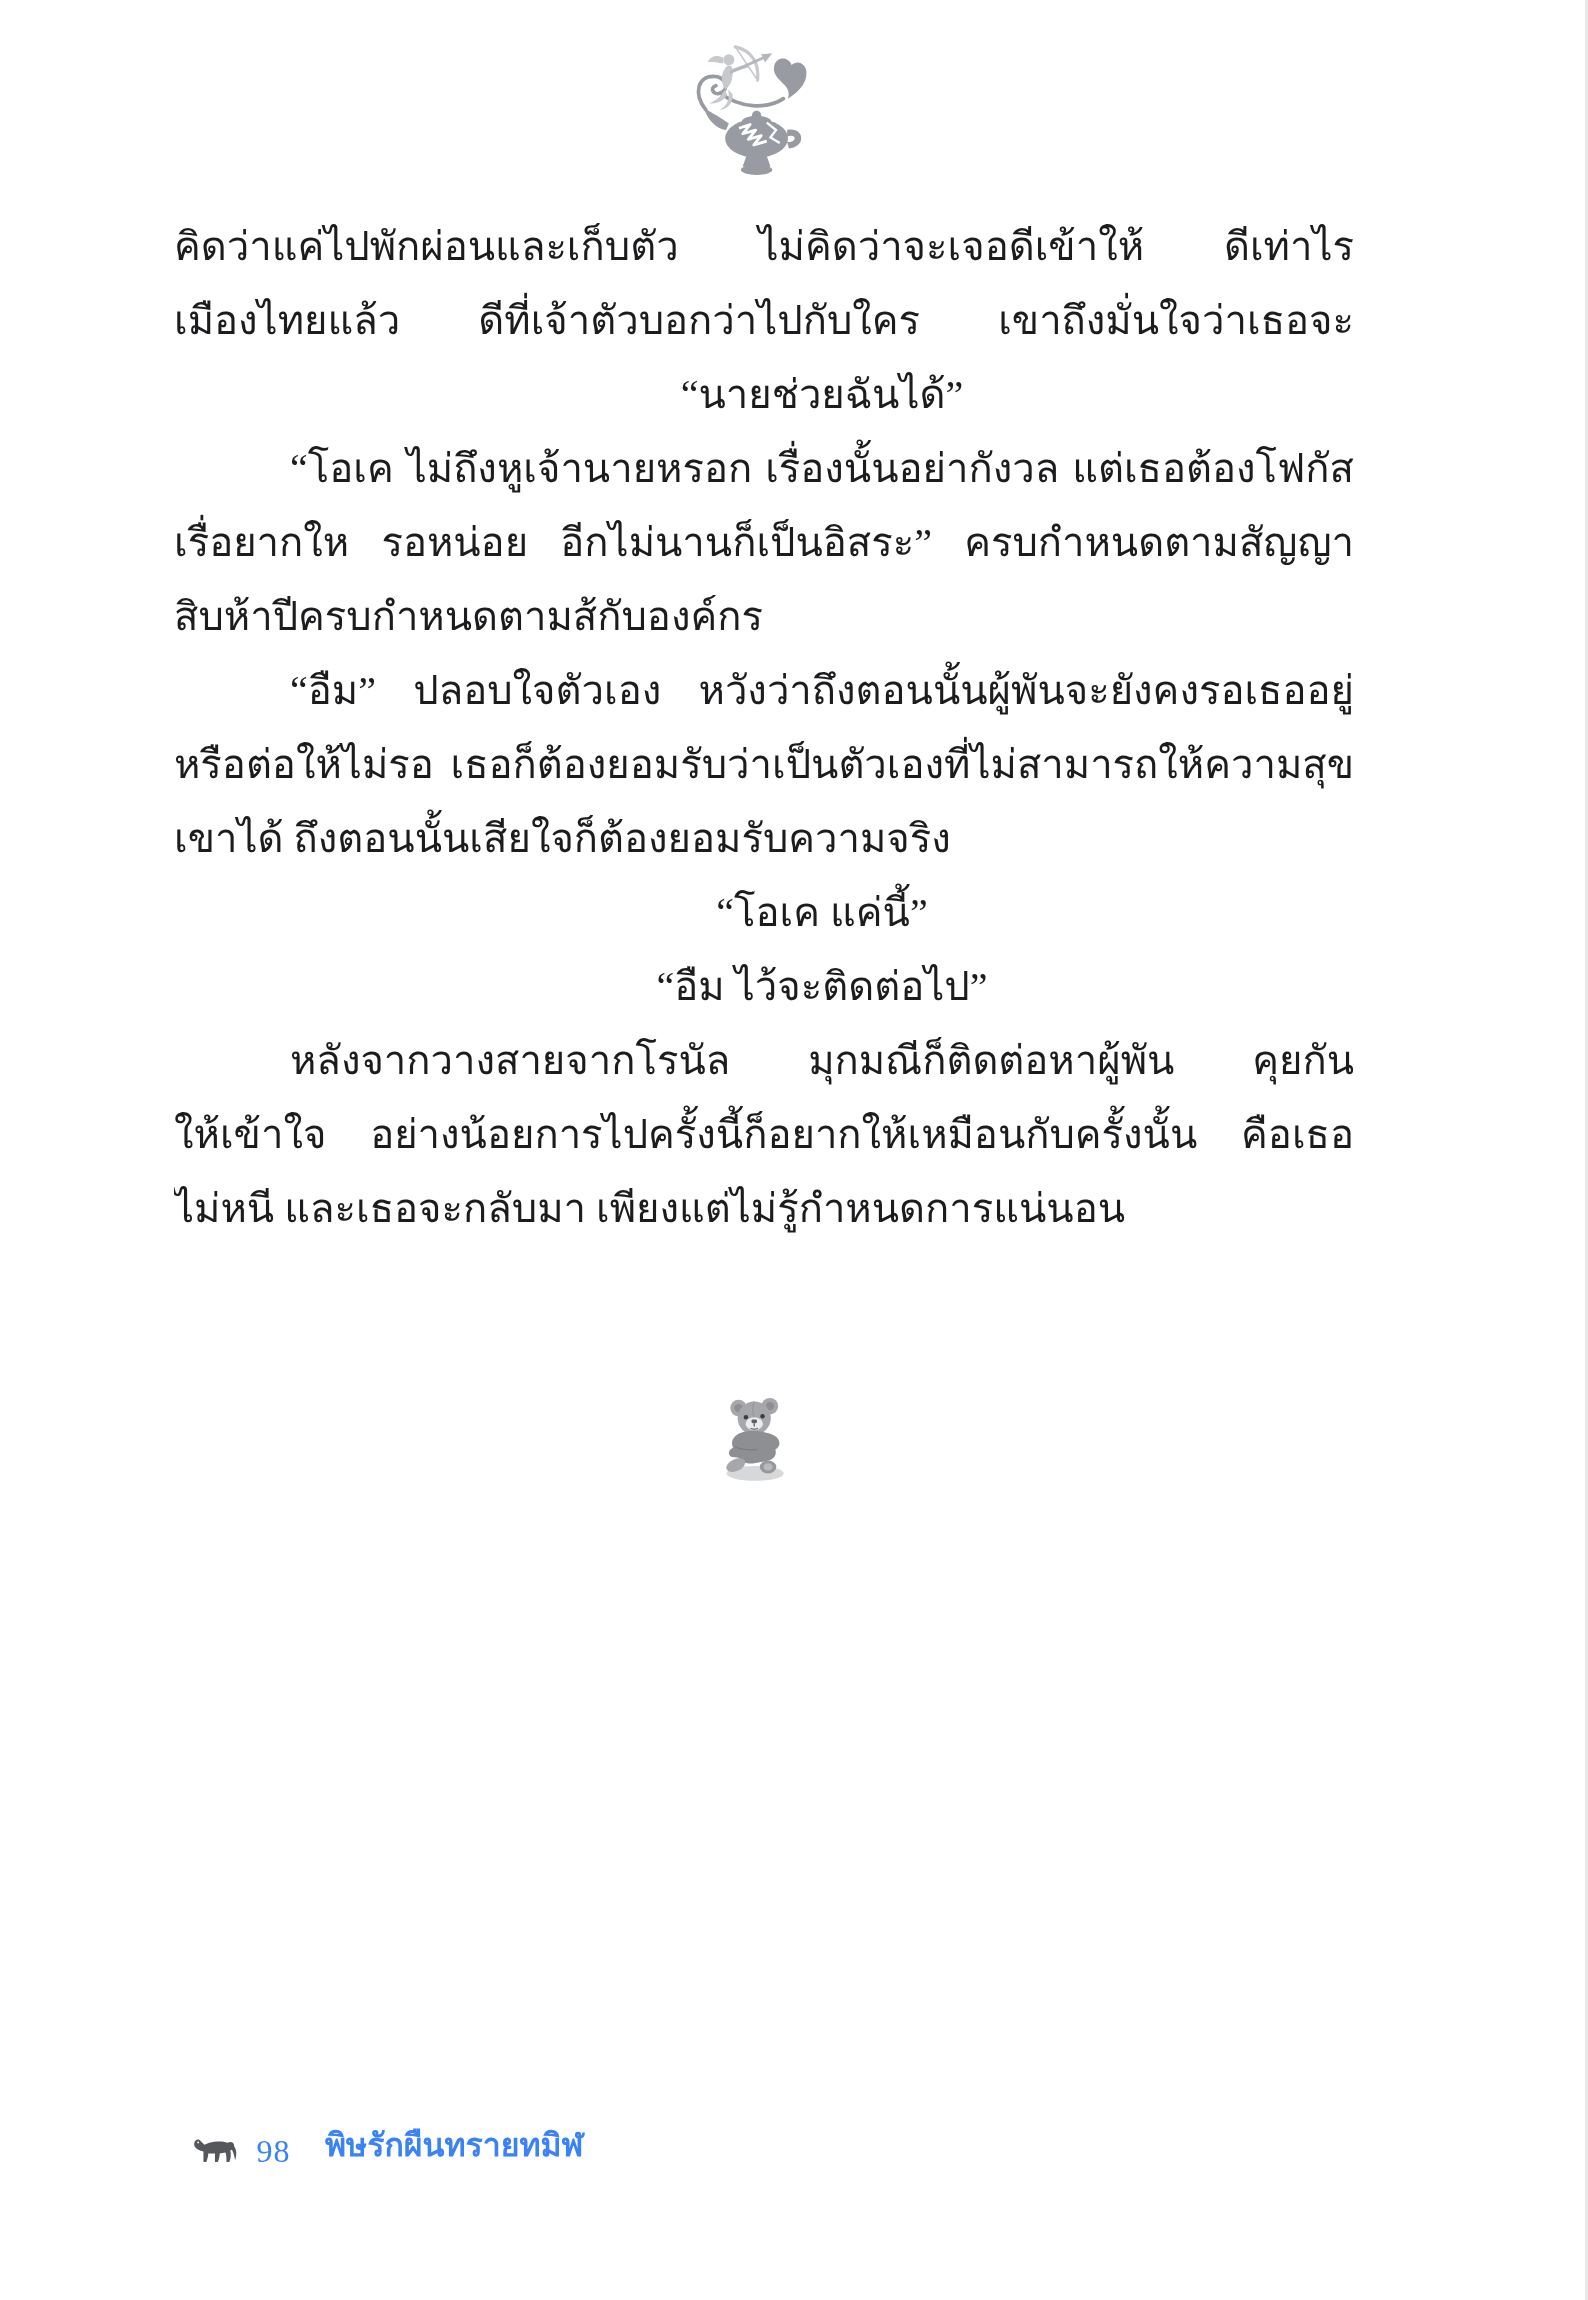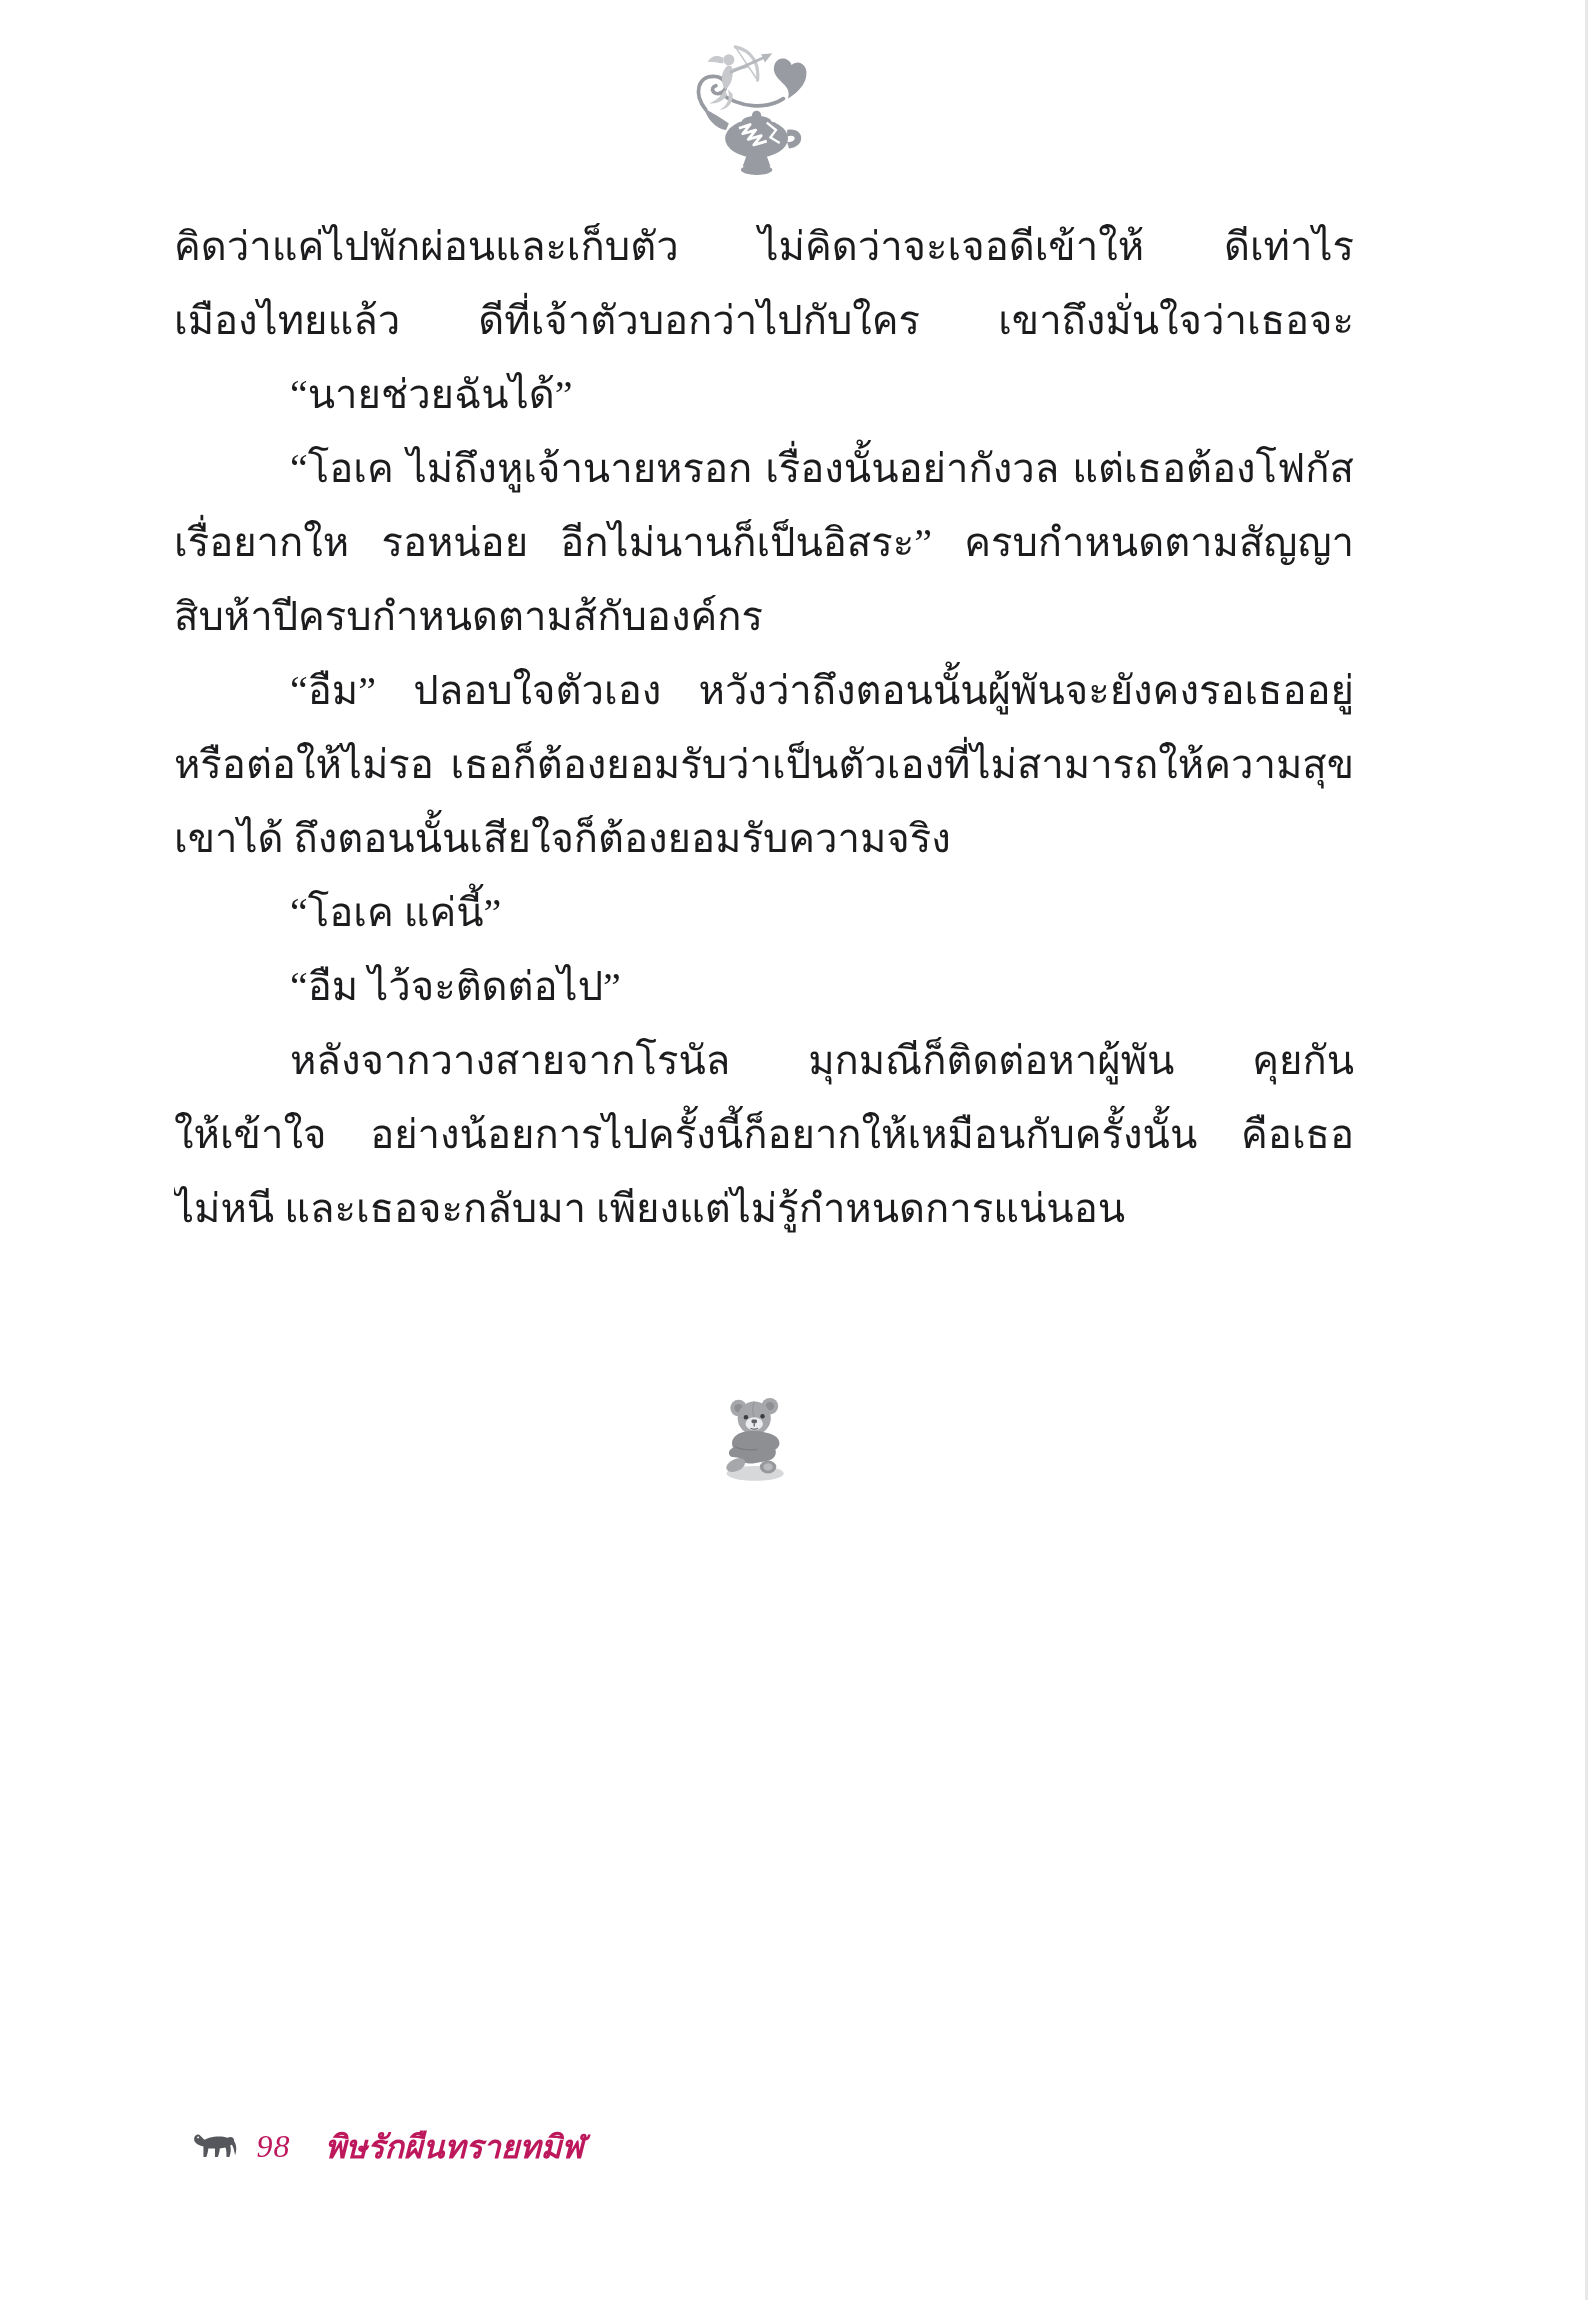--- a/index.html
+++ b/index.html
@@ -16,29 +16,28 @@
   .body-text{
     position:absolute;left:174px;top:210px;width:1180px;
     font-size:40px;color:#1c1c1e;
   }
   .line{
     height:74px;line-height:74px;
     overflow:hidden;
     text-align:left;white-space:nowrap;
   }
   .line.just{white-space:normal;text-align:justify;text-align-last:justify;}
-  .line.ind{text-indent:116px;}
+  .line.ind{text-indent:116px;text-align:center;}
   
   .ornament-break{position:absolute;left:722px;top:1391px;width:70px;height:93px;}
   
   .footer{
     position:absolute;left:190px;top:2122px;height:48px;
-    display:flex;align-items:center;gap:18.6px;
-    color:#be185d;
-    font-style:italic;
+    display:flex;align-items:flex-end;gap:18.6px;
+    color:#3b82f6;
   }
   .footer .horse{width:48px;height:37px;flex:0 0 auto;}
   .footer .pagenum{font-size:32px;letter-spacing:0.9px;}
   .footer .booktitle{font-size:32px;font-weight:bold;margin-left:16px;}
 </style>
 </head>
 <body>
 
 <div id="page">
 

